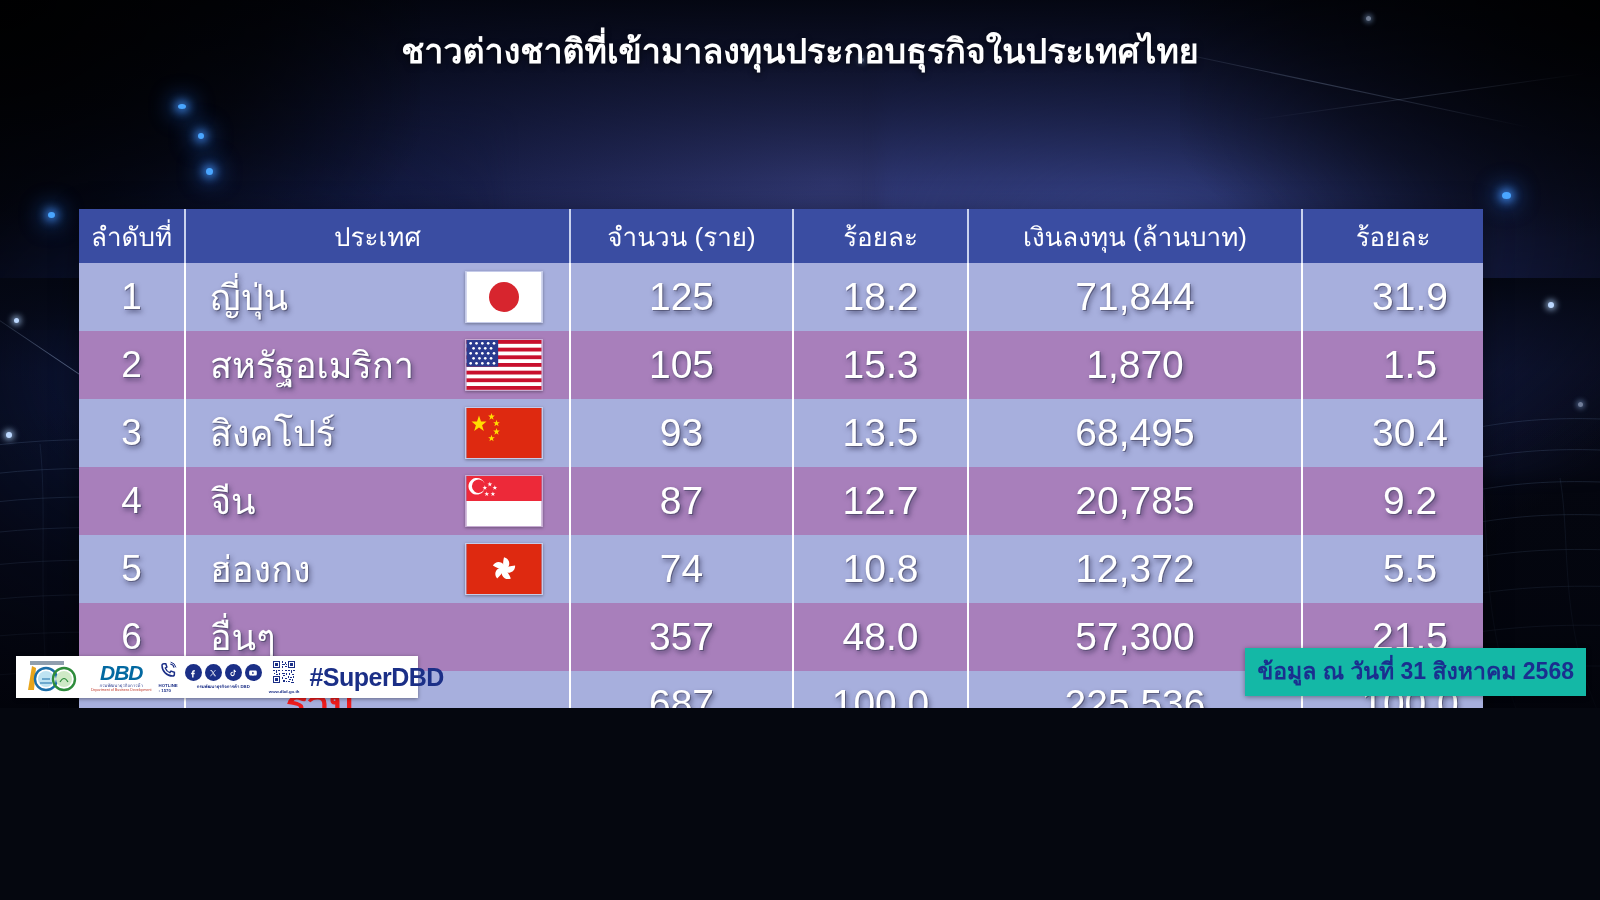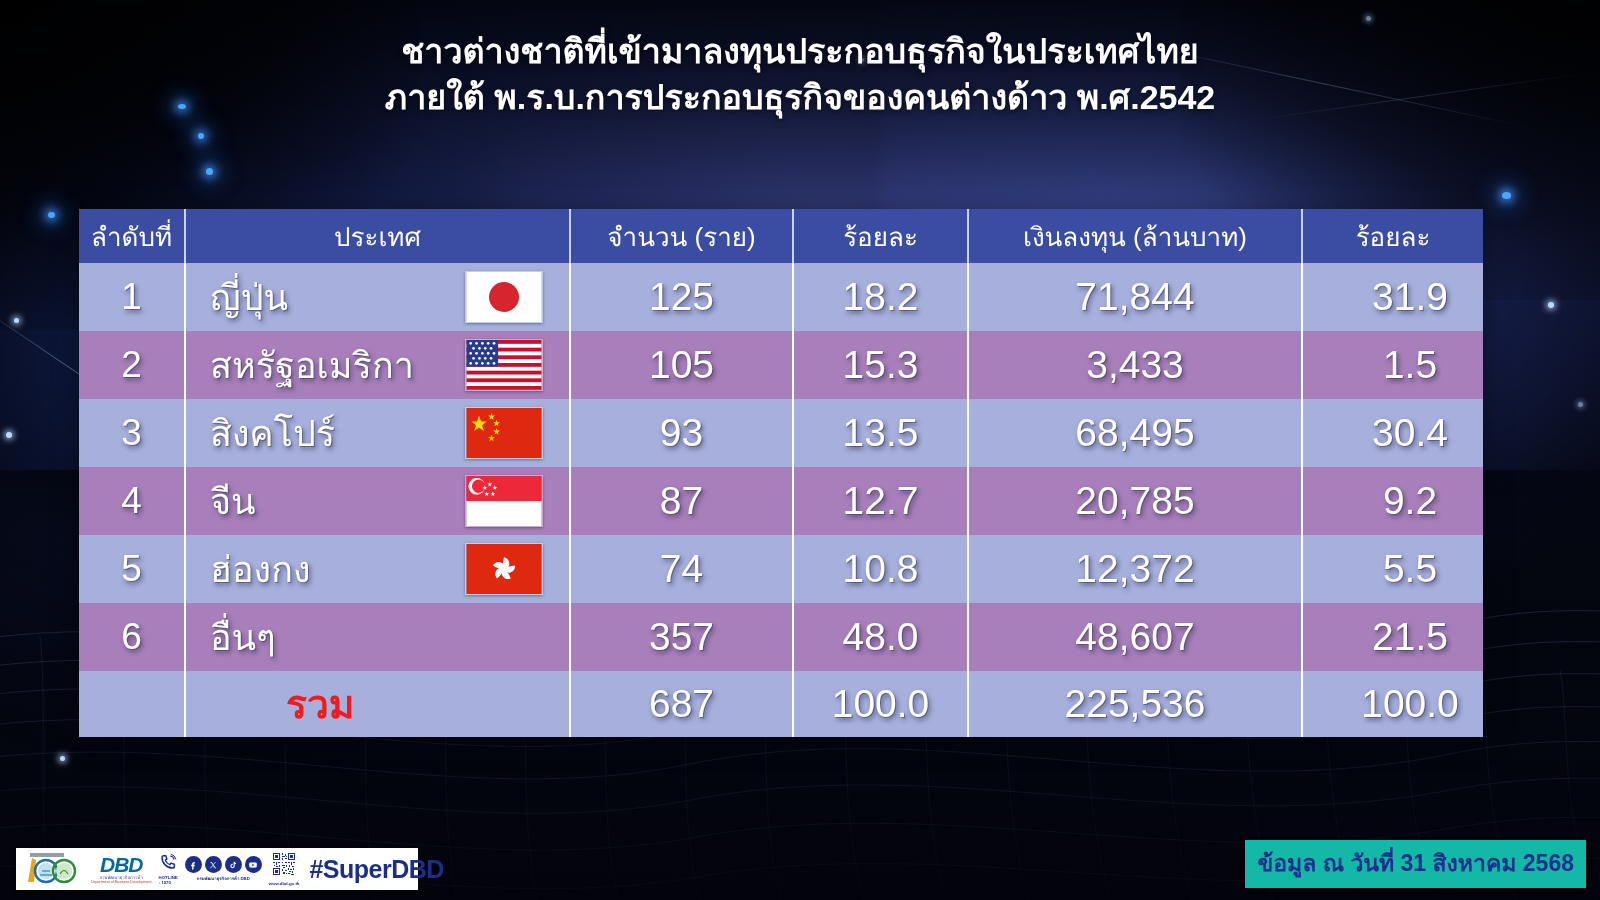--- a/index.html
+++ b/index.html
@@ -9,21 +9,21 @@
     width: 1600px;
     height: 900px;
     overflow: hidden;
     background: #05070f;
     font-family: "Liberation Sans", "DejaVu Sans", sans-serif;
   }
 
   #stage {
     position: relative;
     width: 1600px;
-    height: 900px;
+    height: 708px;
     overflow: hidden;
   }
 
   
   .bg-base {
     position: absolute; inset: 0;
     background:
       radial-gradient(ellipse 900px 520px at 52% 26%, #3a4285 0%, #252c62 32%, #131a42 58%, #080d24 80%, #04060f 100%),
       linear-gradient(180deg, #060a18 0%, #0b1230 40%, #070c1e 100%);
   }
@@ -321,21 +321,20 @@
   <div class="dot faint" style="left:1290px; top:716px; width:5px; height:5px;"></div>
   <div class="dot small" style="left:60px; top:756px; width:5px; height:5px;"></div>
   <div class="dot faint" style="left:860px; top:58px; width:4px; height:4px;"></div>
 
   <div class="streak" style="left:-30px; top:300px; width:260px; transform:rotate(34deg);"></div>
   <div class="streak" style="left:1120px; top:40px; width:420px; transform:rotate(12deg); opacity:0.5;"></div>
   <div class="streak" style="left:1250px; top:120px; width:340px; transform:rotate(-8deg); opacity:0.35;"></div>
 
   <div class="title-block">
     <div class="title-line">ชาวต่างชาติที่เข้ามาลงทุนประกอบธุรกิจในประเทศไทย</div>
-    <div class="title-line">ภายใต้ พ.ร.บ.การประกอบธุรกิจของคนต่างด้าว พ.ศ.2542</div>
   </div>
 
   <div class="table-wrap">
     <table class="main">
       <colgroup>
         <col class="c-rank">
           <col class="c-country">
           <col class="c-num">
         <col class="c-pct1">
           <col class="c-inv">
@@ -414,21 +413,21 @@
                       <circle cx="19" cy="28" r="1.6"></circle>
                       <circle cx="26" cy="28" r="1.6"></circle>
                       <circle cx="33" cy="28" r="1.6"></circle>
                   </g>
                 </svg>
               </span>
             </div>
           </td>
           <td class="num">105</td>
           <td class="num">15.3</td>
-          <td class="num">3,433</td>
+          <td class="num">1,870</td>
           <td class="num">1.5</td>
         </tr>
 
         <tr class="odd">
           <td class="rank">3</td>
           <td class="country">
             <div class="country-inner">
               <span class="country-name">สิงคโปร์</span>
               <span class="flag">
                 <svg viewBox="0 0 90 60">
@@ -507,21 +506,21 @@
         <tr class="even">
           <td class="rank">6</td>
           <td class="country">
             <div class="country-inner">
               <span class="country-name">อื่นๆ</span>
               <span class="flag-spacer"></span>
             </div>
           </td>
           <td class="num">357</td>
           <td class="num">48.0</td>
-          <td class="num">48,607</td>
+          <td class="num">57,300</td>
           <td class="num">21.5</td>
         </tr>
 
         <tr class="total">
           <td class="rank"></td>
           <td class="total-label">รวม</td>
           <td class="num">687</td>
           <td class="num">100.0</td>
           <td class="num">225,536</td>
           <td class="num">100.0</td>

